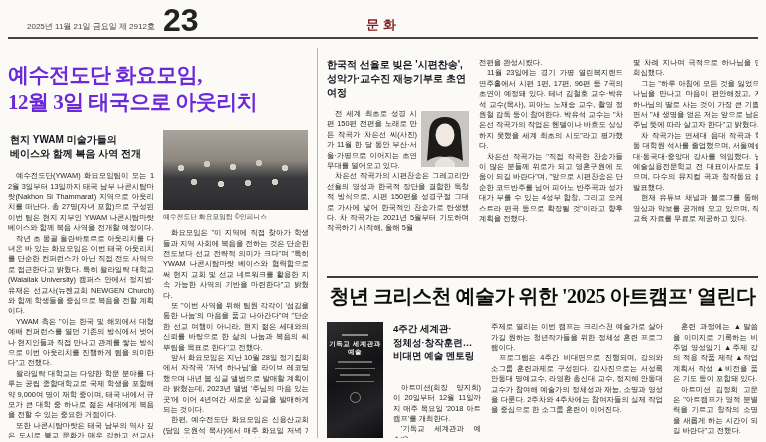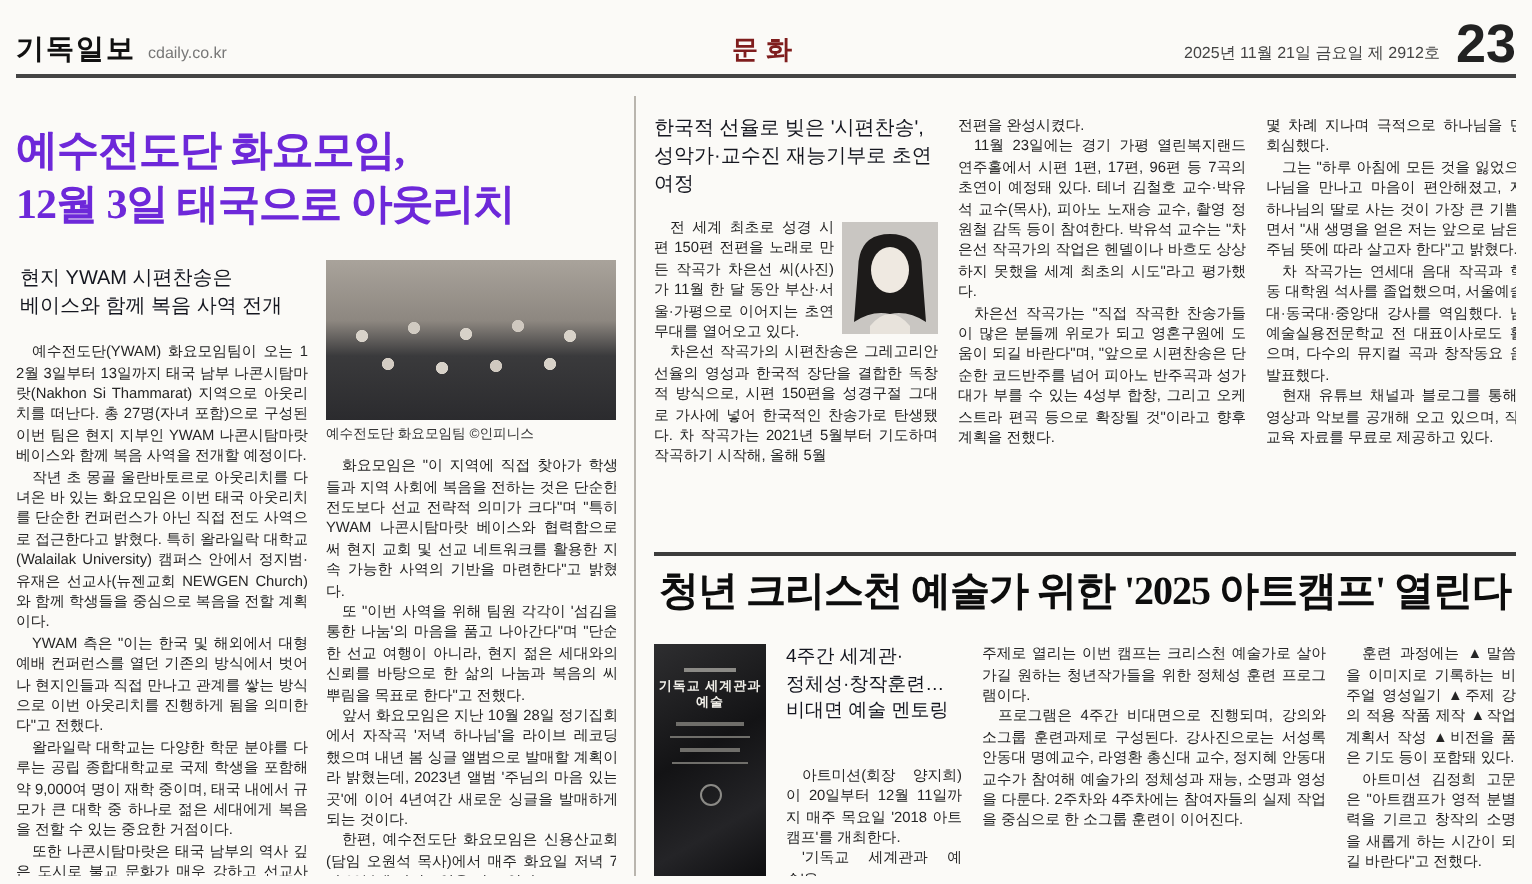--- a/index.html
+++ b/index.html
@@ -13,33 +13,33 @@
   
   .masthead{position:relative;height:26px;margin-top:8px;border-bottom:2px solid #444;
     display:flex;align-items:flex-end;justify-content:space-between;padding-bottom:3px;}
   .mh-left{display:flex;align-items:baseline;gap:6px;}
   .paper-name{font-size:14px;font-weight:bold;color:#111;letter-spacing:1px;}
   .site-url{font-size:8px;color:#777;}
   .section-title{position:absolute;left:50%;transform:translateX(-50%);bottom:3px;
     font-size:13px;font-weight:bold;color:#7f1d1d;letter-spacing:4px;}
   .mh-right{display:flex;align-items:flex-end;gap:8px;}
   .date-line{font-size:8px;color:#444;padding-bottom:2px;margin-left:19px;}
-  .page-number{font-size:27px;font-weight:bold;color:#222;line-height:0.85;
+  .page-number{font-size:32px;font-weight:bold;color:#222;line-height:0.85;
     font-family:"Liberation Sans","DejaVu Sans",sans-serif;}
 
   
   .content{display:flex;margin-top:9px;height:390px;overflow:hidden;}
   .v-divider{width:1px;background:#b9b5ae;margin:0 9px;flex:0 0 1px;}
 
   
   .serif{font-family:"Liberation Serif","DejaVu Serif",serif;}
   p{margin:0;font-size:7.4px;line-height:10.4px;text-align:justify;
     text-indent:8px;word-break:break-all;color:#252525;}
   .cont p:first-child{text-indent:0;}
-  .subtitle{font-size:10px;line-height:14px;font-weight:normal;color:#14161f;}
+  .subtitle{font-size:10px;line-height:14px;font-weight:bold;color:#14161f;}
   .caption{font-size:6.8px;color:#333;margin-top:2px;}
 
   
   .article-left{width:300px;flex:0 0 300px;overflow:hidden;}
   .al-headline{font-size:21px;line-height:27px;font-weight:bold;color:#6d28d9;
     text-align:left;letter-spacing:-0.5px;}
   .al-cols{display:flex;gap:9px;margin-top:9px;height:318px;overflow:hidden;}
   .al-col{width:146px;flex:0 0 146px;overflow:hidden;}
   .al-subtitle{margin:3px 0 10px 2px;}
   .photo-group{width:146px;height:80px;
@@ -86,42 +86,38 @@
   .ab-subtitle{font-size:9.5px;line-height:13.5px;margin-bottom:20px;}
   .ab-col2{width:172px;flex:0 0 172px;overflow:hidden;}
   .ab-col3{flex:1 1 auto;overflow:hidden;}
 </style>
 </head>
 <body>
 
 <div class="page">
 
   <header class="masthead">
-    <div class="mh-left">
-      <span class="paper-name">기독일보</span>
-      <span class="site-url">cdaily.co.kr</span>
-    </div>
     <div class="section-title">문화</div>
     <div class="mh-right">
       <span class="date-line">2025년 11월 21일 금요일 제 2912호</span>
       <span class="page-number">23</span>
     </div>
   </header>
 
   <div class="content">
 
     <section class="article-left">
       <h1 class="al-headline serif">
         <span>예수전도단 화요모임,</span><br>
         <span>12월 3일 태국으로 아웃리치</span>
       </h1>
       <div class="al-cols">
         <div class="al-col">
           <div class="subtitle al-subtitle">
-              <div>현지 YWAM 시편찬송은</div>
+              <div>현지 YWAM 미술가들의</div>
               <div>베이스와 함께 복음 사역 전개</div>
             </div>
           <div>
               <p>예수전도단(YWAM) 화요모임팀이 오는 12월 3일부터 13일까지 태국 남부 나콘시탐마랏(Nakhon Si Thammarat) 지역으로 아웃리치를 떠난다. 총 27명(자녀 포함)으로 구성된 이번 팀은 현지 지부인 YWAM 나콘시탐마랏 베이스와 함께 복음 사역을 전개할 예정이다.</p>
               <p>작년 초 몽골 울란바토르로 아웃리치를 다녀온 바 있는 화요모임은 이번 태국 아웃리치를 단순한 컨퍼런스가 아닌 직접 전도 사역으로 접근한다고 밝혔다. 특히 왈라일락 대학교(Walailak University) 캠퍼스 안에서 정지범·유재은 선교사(뉴젠교회 NEWGEN Church)와 함께 학생들을 중심으로 복음을 전할 계획이다.</p>
               <p>YWAM 측은 "이는 한국 및 해외에서 대형 예배 컨퍼런스를 열던 기존의 방식에서 벗어나 현지인들과 직접 만나고 관계를 쌓는 방식으로 이번 아웃리치를 진행하게 됨을 의미한다"고 전했다.</p>
               <p>왈라일락 대학교는 다양한 학문 분야를 다루는 공립 종합대학교로 국제 학생을 포함해 약 9,000여 명이 재학 중이며, 태국 내에서 규모가 큰 대학 중 하나로 젊은 세대에게 복음을 전할 수 있는 중요한 거점이다.</p>
               <p>또한 나콘시탐마랏은 태국 남부의 역사 깊은 도시로 불교 문화가 매우 강하고 선교사 수가 적은 복음의 불모지로 알려져 있다.</p>
             </div>
         </div>

